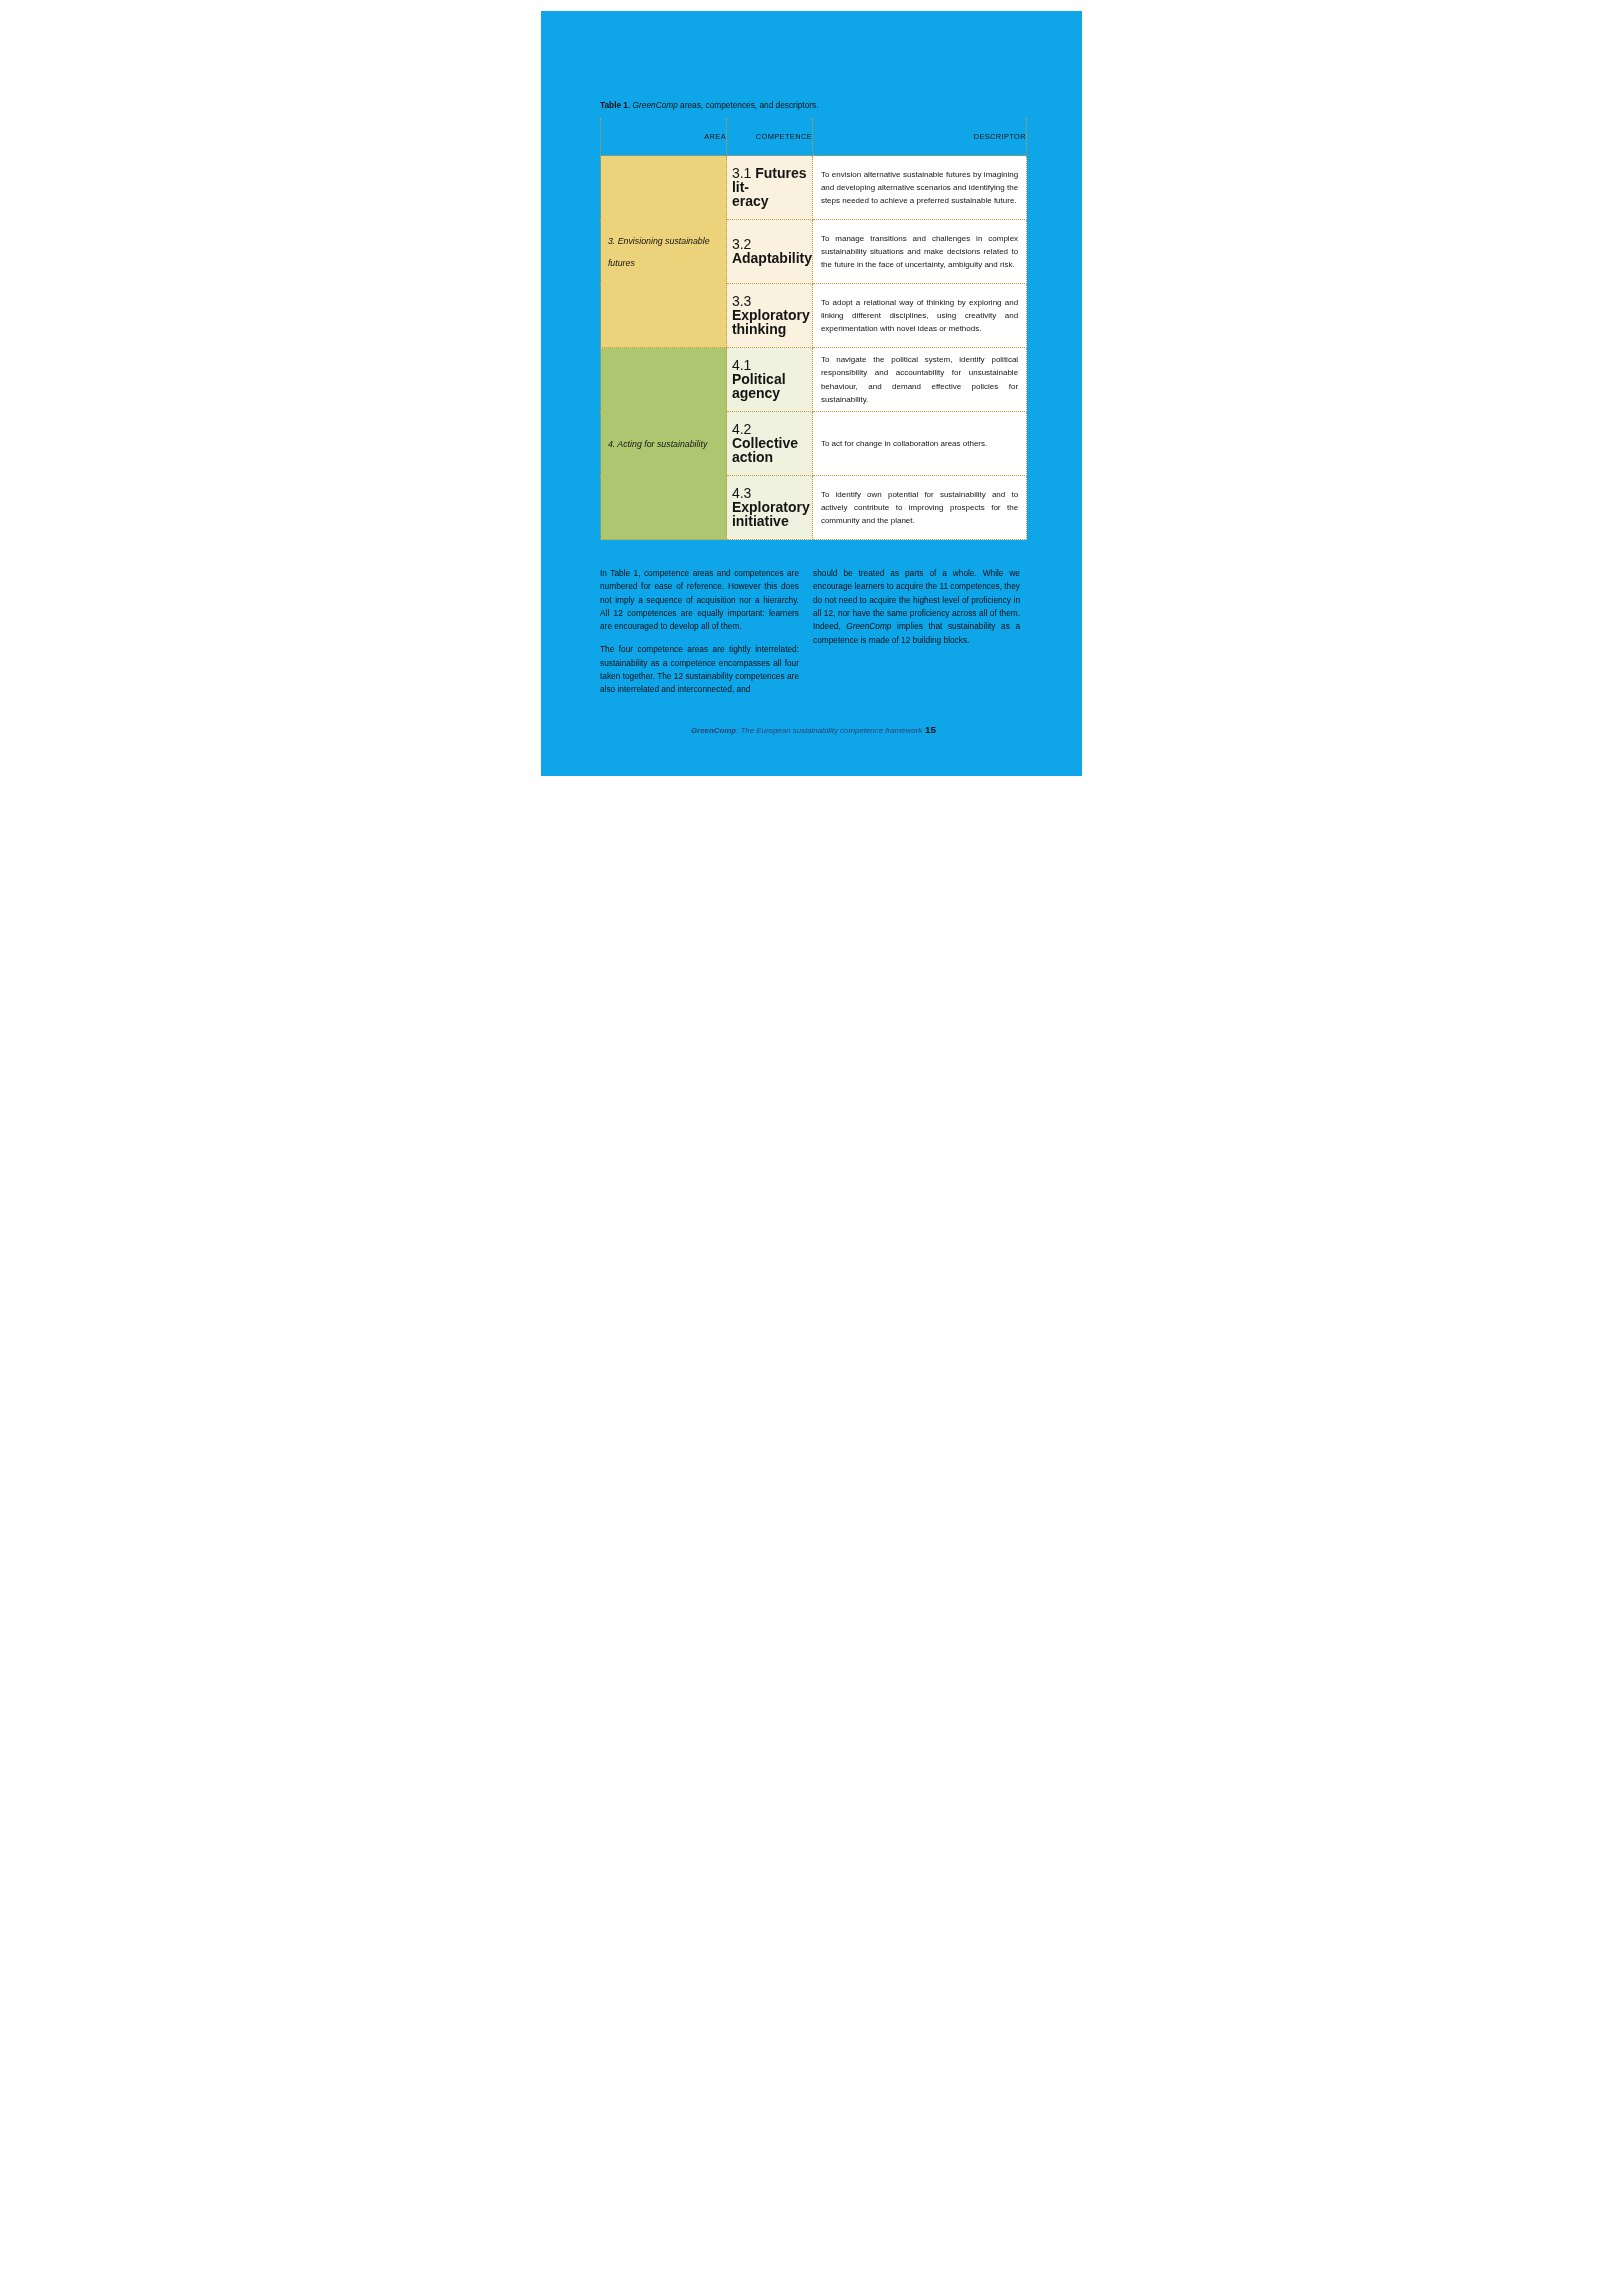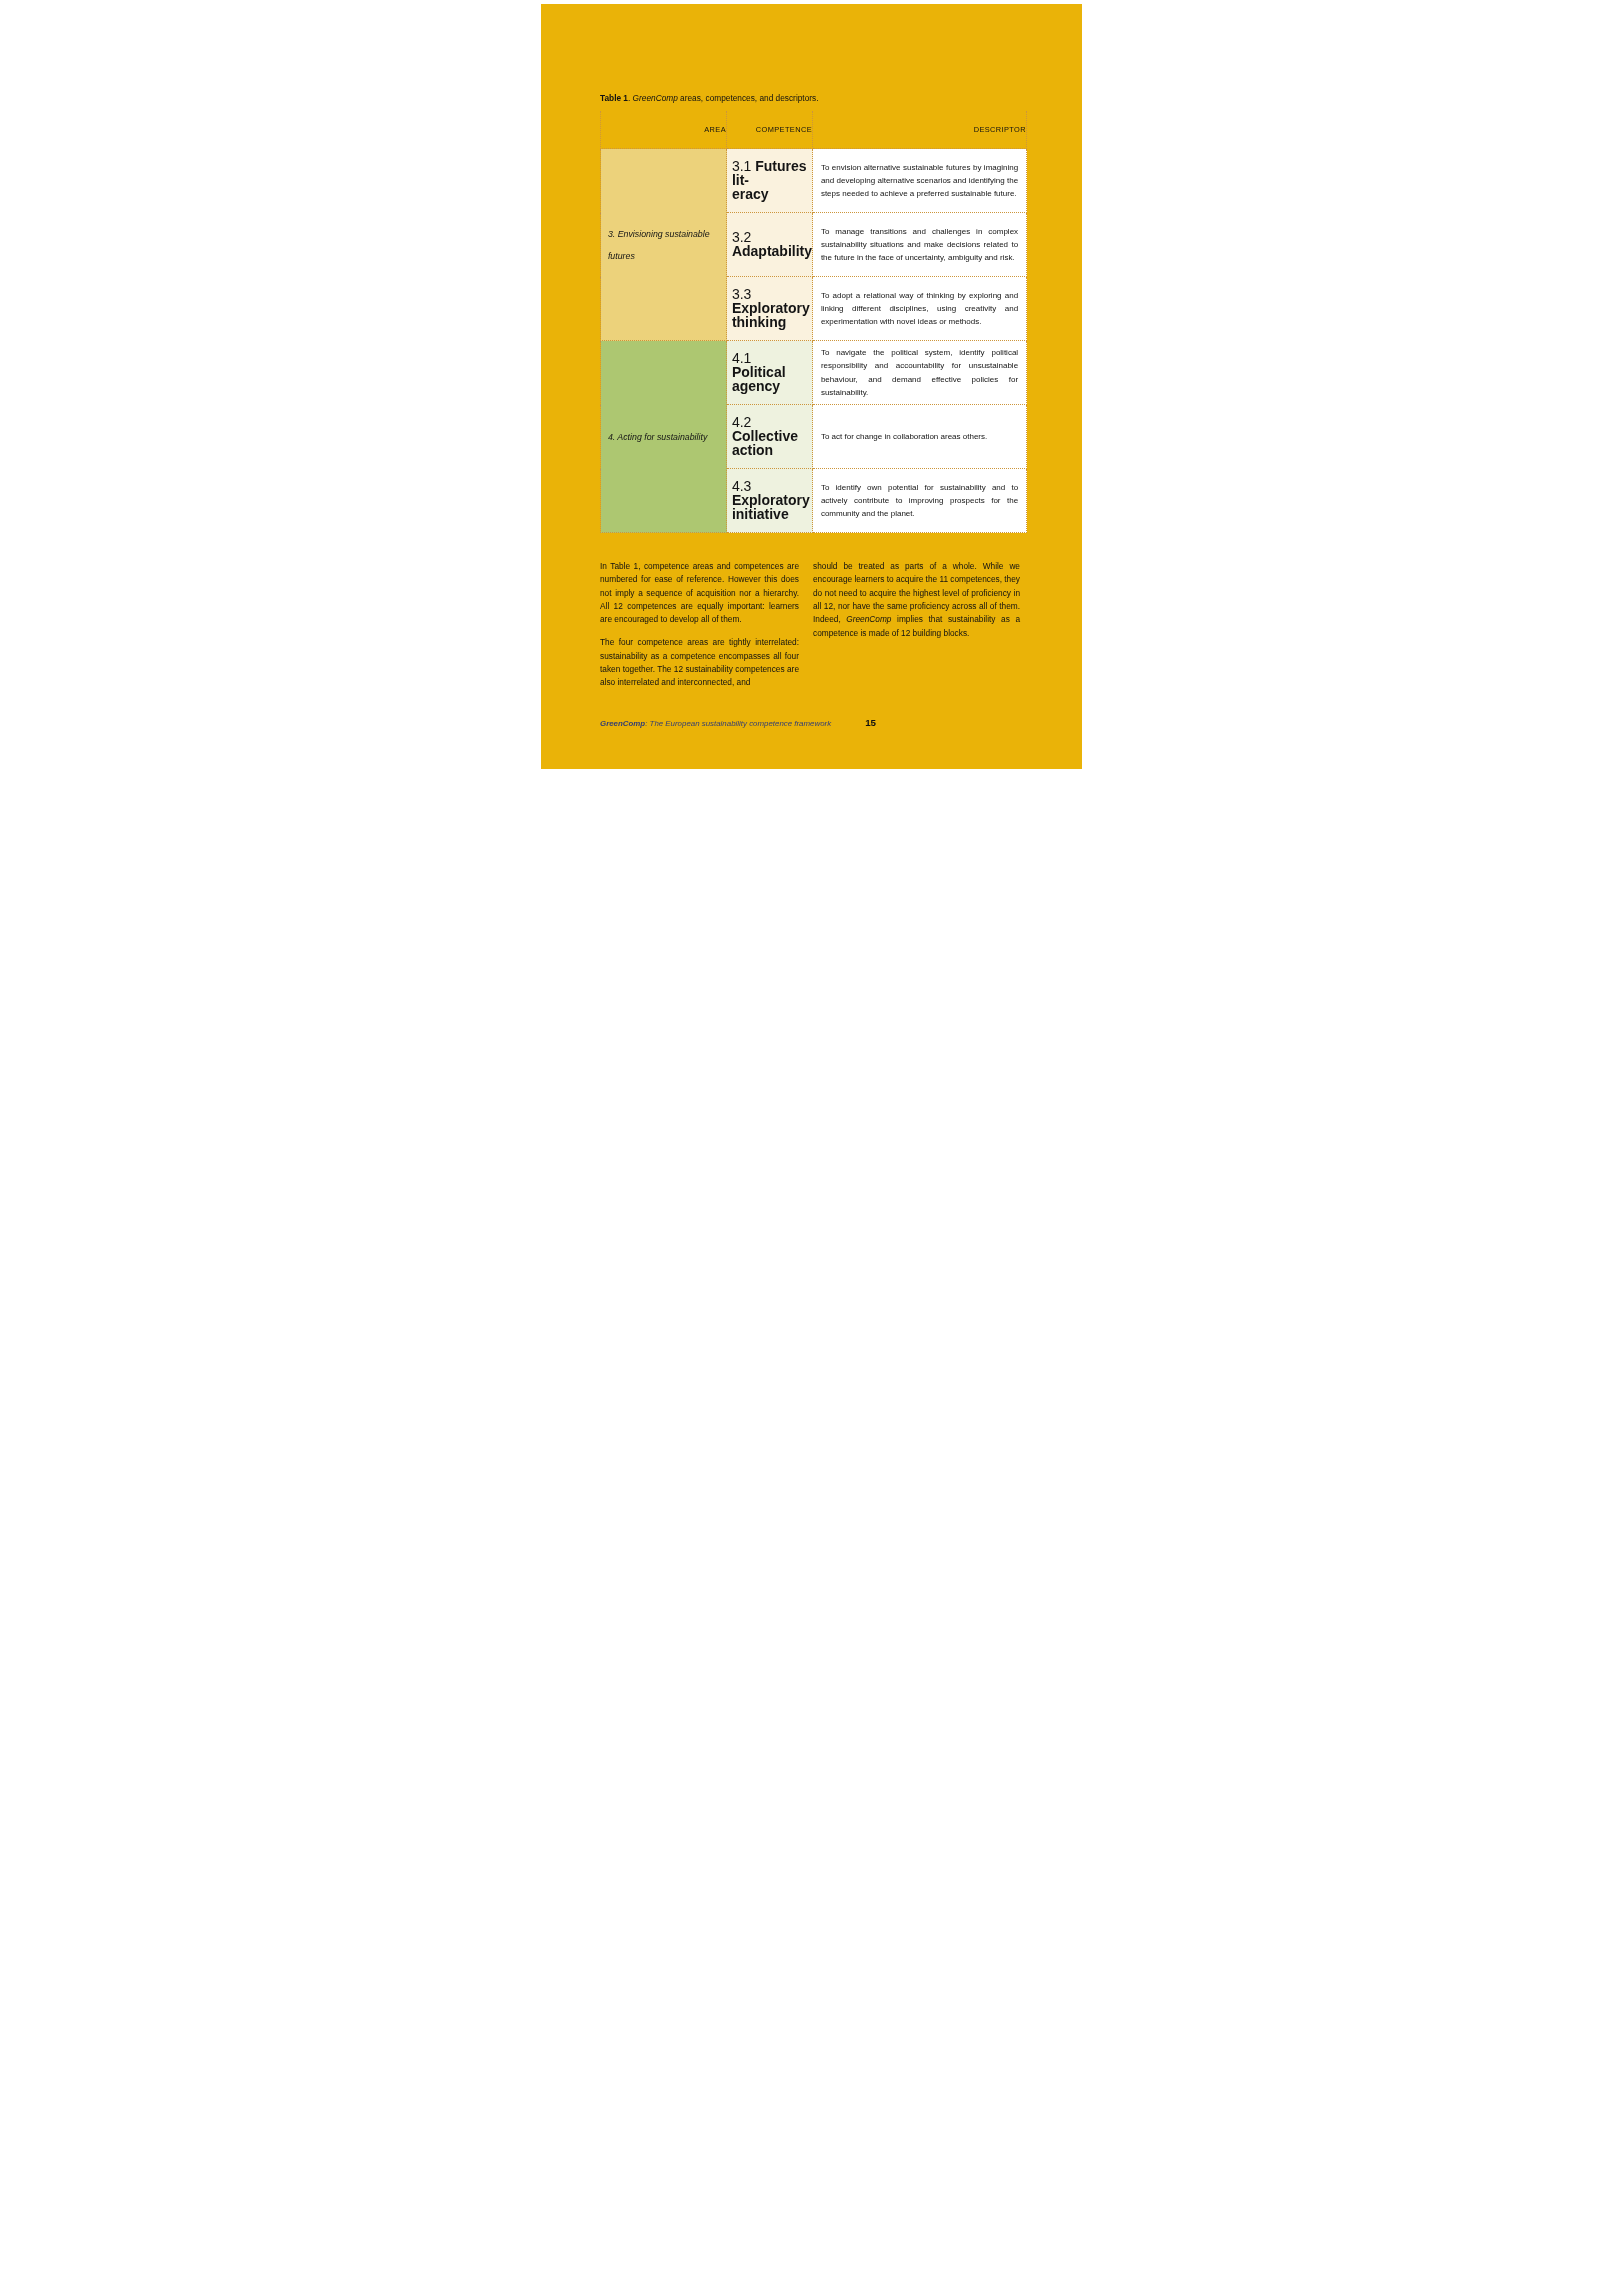--- a/index.html
+++ b/index.html
@@ -6,22 +6,22 @@
     --dot:#CD963C;
     --footer-color:#343F72;
     --ink:#141414;
   }
   *{margin:0;padding:0;box-sizing:border-box;}
   html,body{background:#ffffff;}
   body{font-family:"Liberation Sans","DejaVu Sans",sans-serif;color:var(--ink);}
   .page{
     width:541px;
     min-height:765px;
-    margin:4px auto;
-    background:#eab308;
+    margin:11px auto;
+    background:#0ea5e9;
     padding:89px 55px 19.6px 59px;
   }
   
   .caption{
     font-size:8.3px;
     line-height:11.8px;
     margin-bottom:5.9px;
     color:#111;
   }
   .seg-bold{font-weight:700;}
@@ -88,23 +88,23 @@
     font-size:8.3px;
     line-height:13.3px;
     text-align:justify;
     margin:0 0 9.8px 0;
     color:#111;
   }
   
   .footer{
     margin-top:18px;
     display:flex;
-    justify-content:flex-start;
+    justify-content:center;
     align-items:baseline;
-    gap:34px;
+    gap:3px;
   }
   .footer-title{
     font-size:7.9px;
     font-style:italic;
     color:var(--footer-color);
   }
   .page-num{
     font-size:9.8px;
     font-weight:700;
     color:#111;

